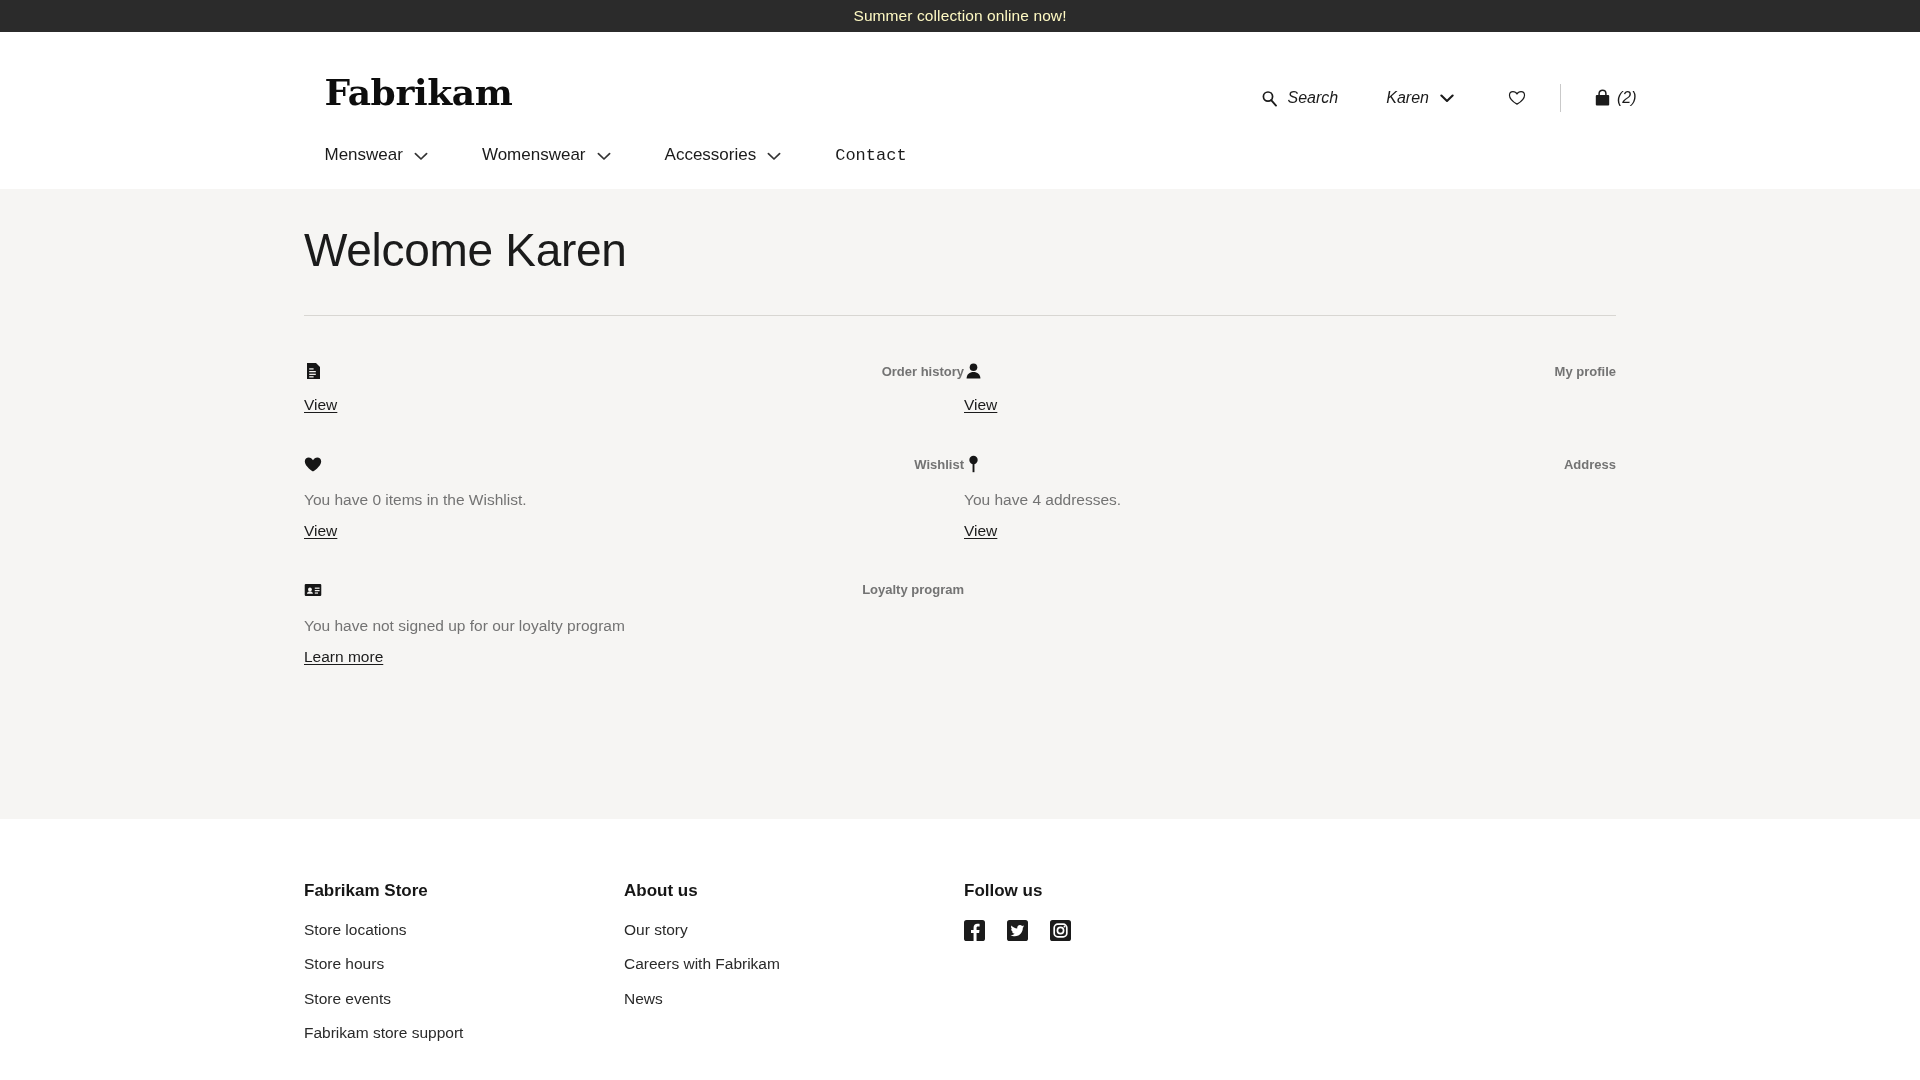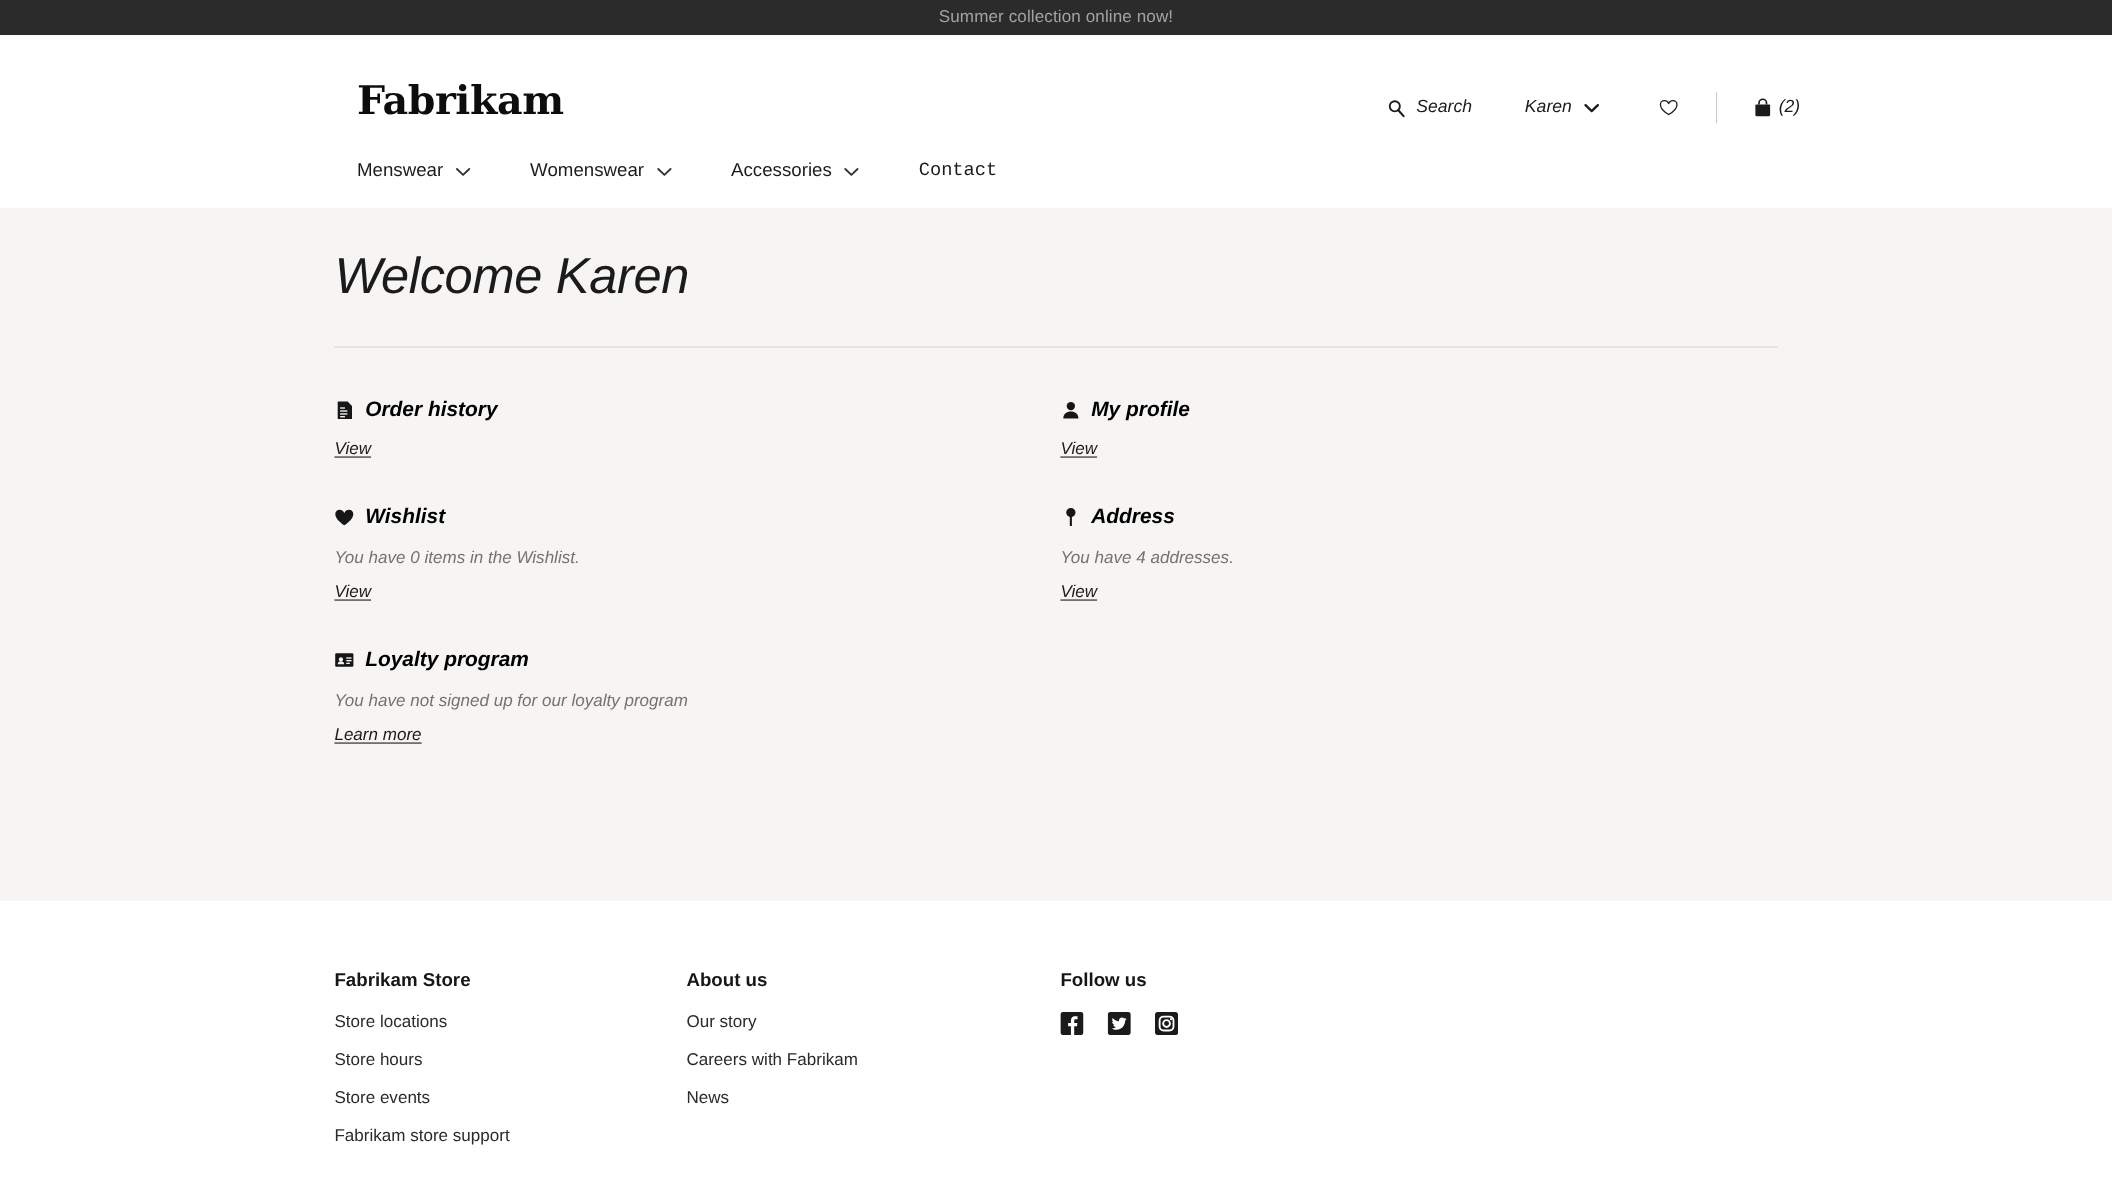--- a/index.html
+++ b/index.html
@@ -15,21 +15,21 @@
     font-family: "Liberation Sans", "DejaVu Sans", sans-serif;
     background: #ffffff;
     color: #1b1b1b;
     -webkit-font-smoothing: antialiased;
   }
 
   
   .announce-bar {
     height: 32px;
     background: #2b2b2b;
-    color: #a3a3a3;
+    color: #fef9c3;
     display: flex;
     align-items: center;
     justify-content: center;
     font-size: 15.5px;
     letter-spacing: 0.1px;
   }
 
   
   .site-header {
     background: #ffffff;
@@ -102,21 +102,20 @@
     white-space: nowrap;
   }
   .nav-item:last-child { margin-right: 0; font-family: Liberation Mono, monospace; }
   .nav-item.no-caret { margin-right: 0; }
 
   
   .main-area {
     background: #f6f5f3;
     height: 630px;
     padding-top: 0;
-    font-style: italic;
   }
   .main-inner {
     width: 1312px;
     margin: 0 auto;
   }
   .page-title {
     font-size: 46px;
     font-weight: 300;
     letter-spacing: -0.3px;
     color: #1b1b1b;
@@ -137,24 +136,25 @@
     row-gap: 0;
     padding-top: 46px;
   }
   .card {
     margin-bottom: 41px;
   }
   .card-head {
     display: flex;
     align-items: center;
     gap: 10px;
-    font-size: 19px;
+    font-size: 13px;
     font-weight: 700;
-    color: #000000;
+    color: #737373;
     margin-bottom: 16px;
+    justify-content: space-between;
   }
   .card-icon {
     display: inline-flex;
     align-items: center;
     justify-content: center;
     width: 18px;
     height: 18px;
     flex: 0 0 18px;
   }
   .card-desc {

